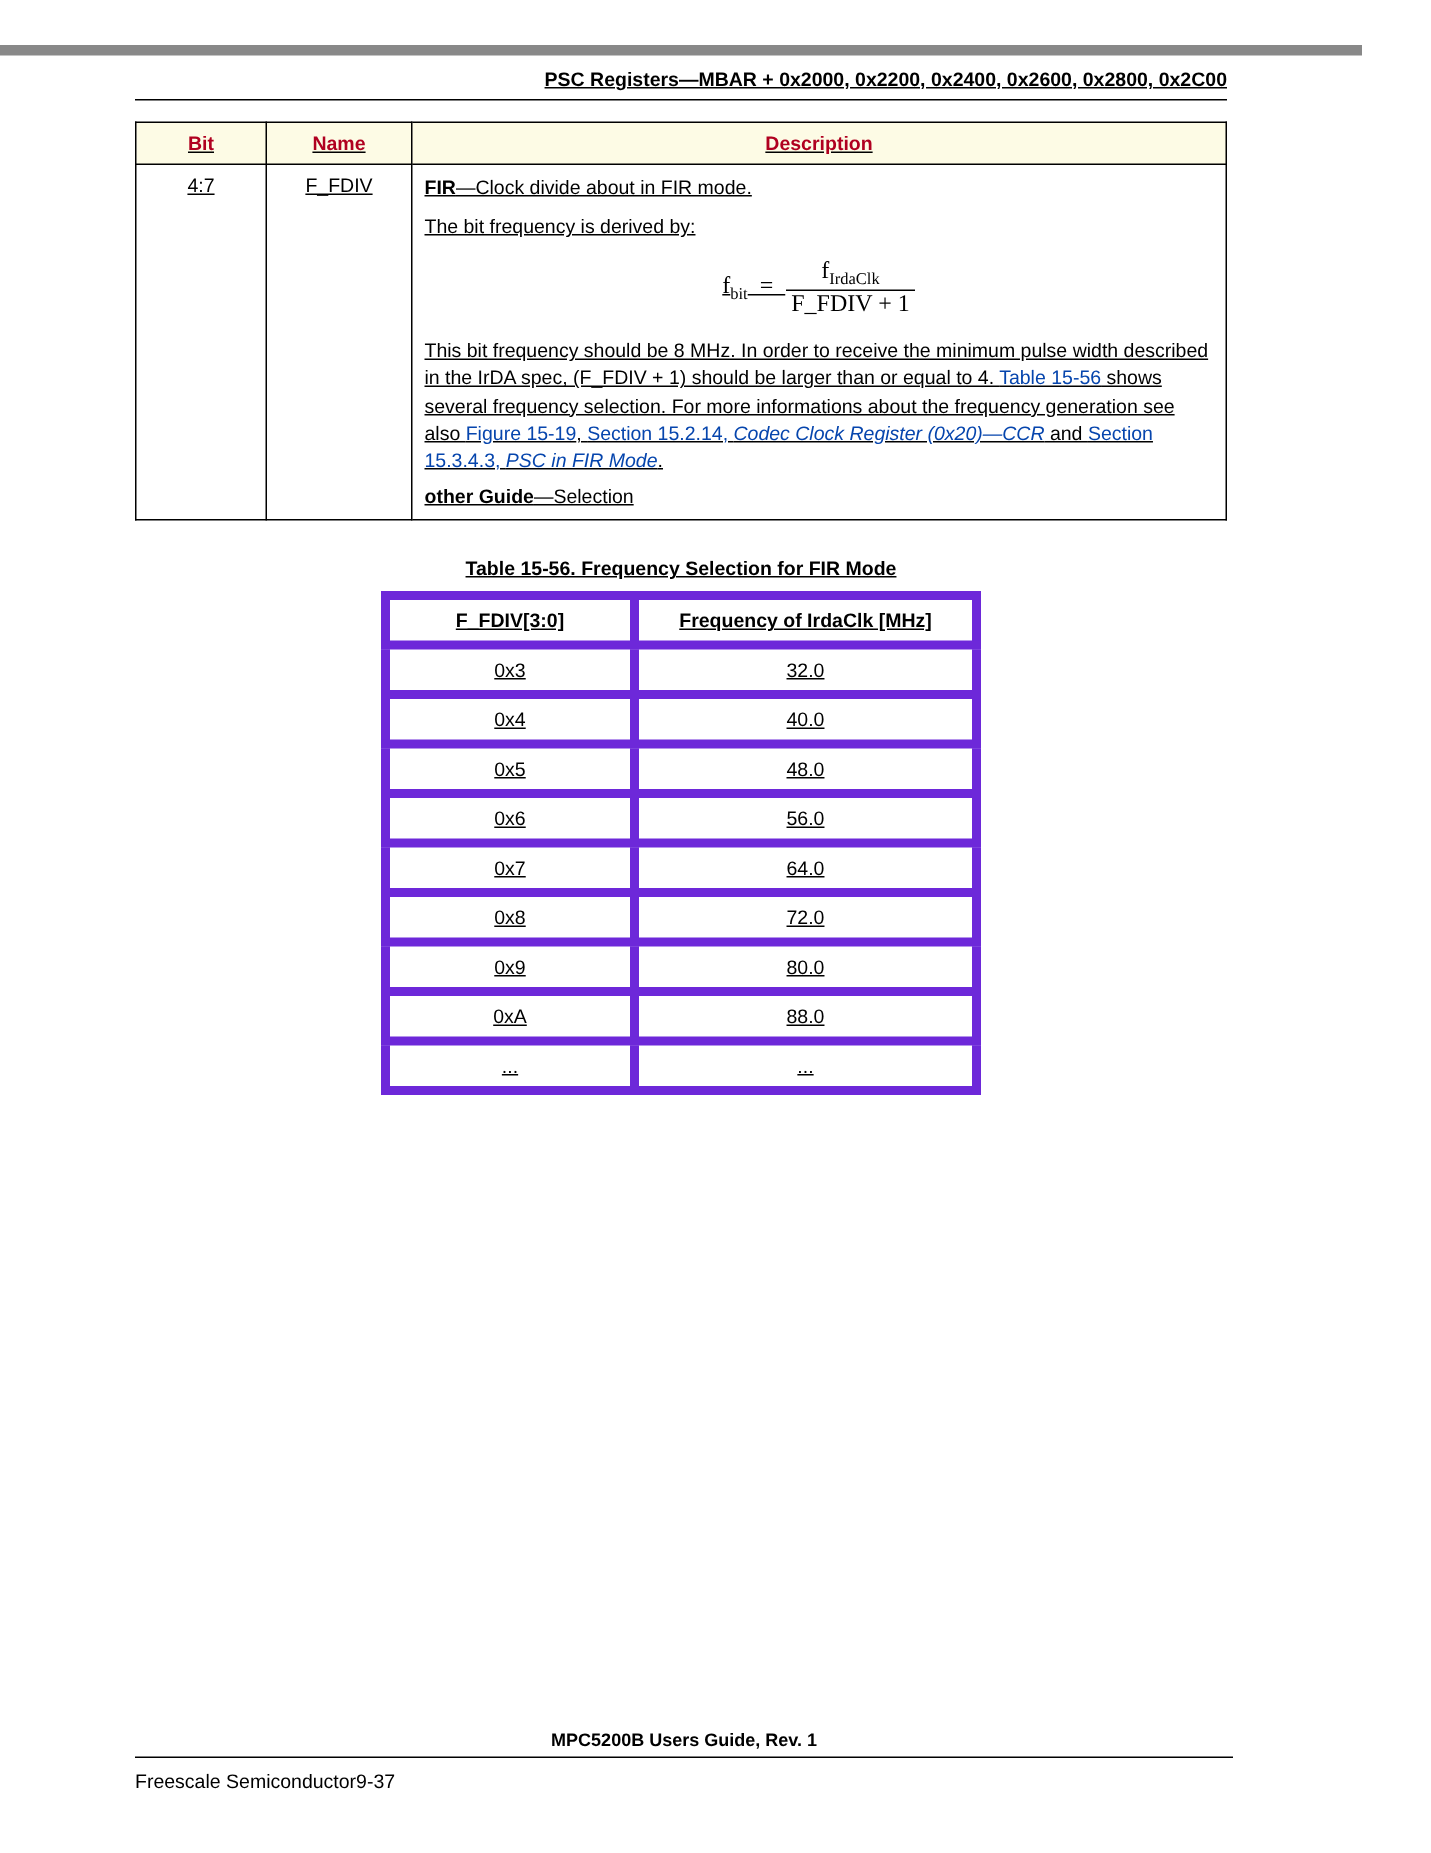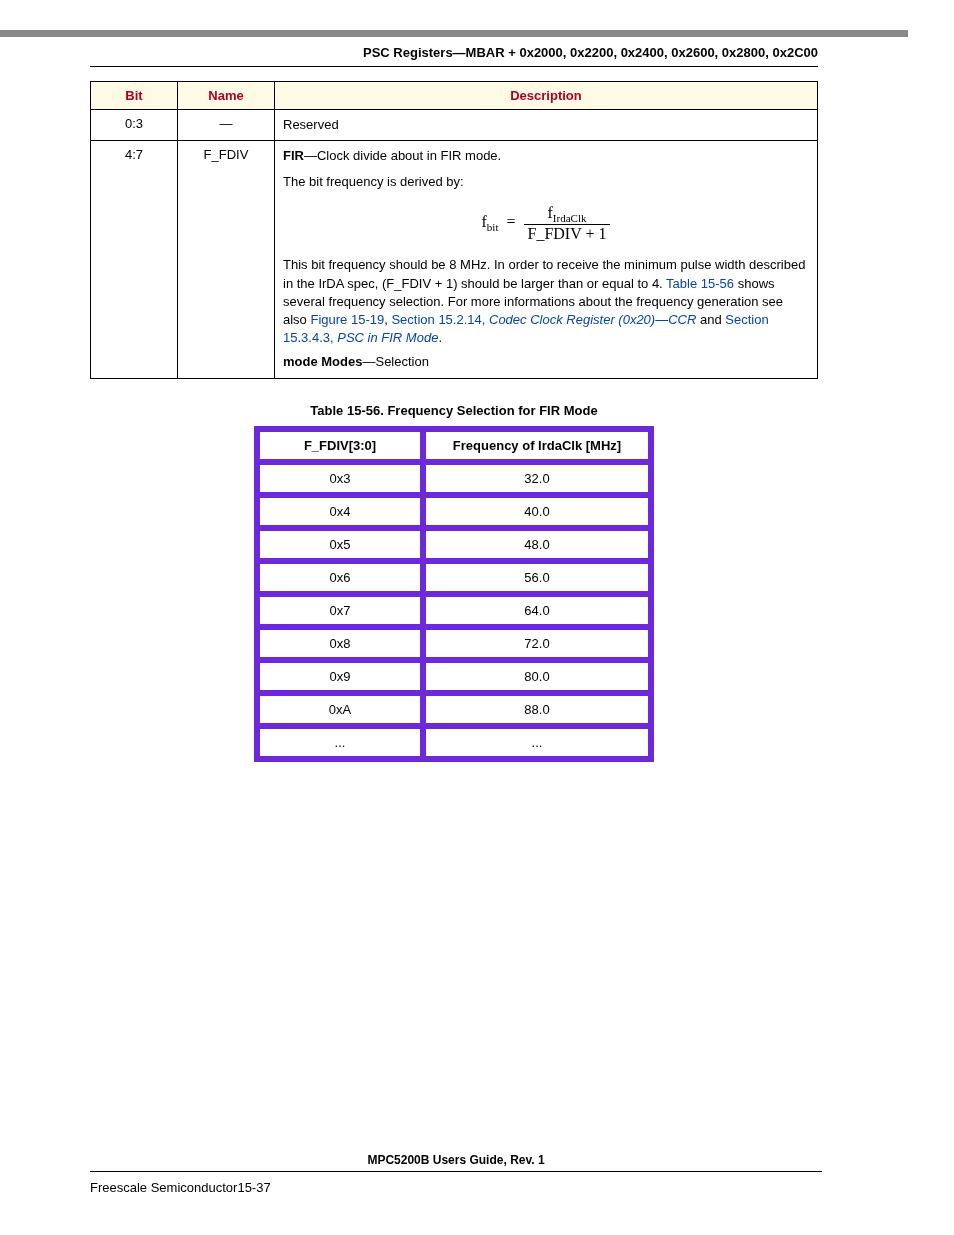--- a/index.html
+++ b/index.html
@@ -9,20 +9,21 @@
     padding: 0;
     background: #fff;
     color: #000;
   }
   .page {
     width: 908px;
     height: 1235px;
     position: relative;
     box-sizing: border-box;
     padding: 30px 90px 0 90px;
+    text-decoration: underline;
   }
   .top-bar {
     height: 7px;
     background: #888;
     margin: 0 -90px 8px -90px;
   }
   .header-line {
     font-weight: bold;
     font-size: 13px;
     text-align: right;
@@ -121,45 +122,40 @@
   <table class="reg">
     <thead>
       <tr>
         <th style="width:70px">Bit</th>
         <th style="width:80px">Name</th>
         <th>Description</th>
       </tr>
     </thead>
     <tbody>
       <tr>
-        <td class="center">0:3</td>
-        <td class="center">—</td>
-        <td class="desc-cell">Reserved</td>
-      </tr>
-      <tr>
         <td class="center">4:7</td>
         <td class="center">F_FDIV</td>
         <td class="desc-cell">
           <div>
             <b>FIR</b><span>—Clock divide about in FIR mode.</span>
           </div>
           <div style="margin-top:8px">The bit frequency is derived by:</div>
           <div class="formula">
             <span>f</span><span class="sub">bit</span>
             &nbsp;=&nbsp;
             <span class="frac">
               <span class="num"><span>f</span><span class="sub">IrdaClk</span></span>
               <span class="den">F_FDIV + 1</span>
             </span>
           </div>
           <div>
             <span>This bit frequency should be 8 MHz. In order to receive the minimum pulse width described in the IrDA spec, (F_FDIV + 1) should be larger than or equal to 4. </span><a href="#" class="link">Table 15-56</a><span> shows several frequency selection. For more informations about the frequency generation see also </span><a href="#" class="link">Figure 15-19</a><span>, </span><a href="#" class="link"><span>Section 15.2.14, </span><span class="italic">Codec Clock Register (0x20)—CCR</span></a><span> and </span><a href="#" class="link"><span>Section 15.3.4.3, </span><span class="italic">PSC in FIR Mode</span></a><span>.</span>
           </div>
           <div style="margin-top:6px">
-            <b>mode Modes</b><span>—Selection</span>
+            <b>other Guide</b><span>—Selection</span>
           </div>
         </td>
       </tr>
     </tbody>
   </table>
 
   <div class="caption">Table 15-56. Frequency Selection for FIR Mode</div>
 
   <table class="freq">
     <thead>
@@ -205,16 +201,16 @@
           <td>...</td>
           <td>...</td>
         </tr>
       </tbody>
   </table>
 
   <div class="footer">
     <div class="footer-title">MPC5200B Users Guide, Rev. 1</div>
     <div class="footer-row">
       <span>Freescale Semiconductor</span>
-      <span>15-37</span>
+      <span>9-37</span>
     </div>
   </div>
 </div>
 
 </body></html>

